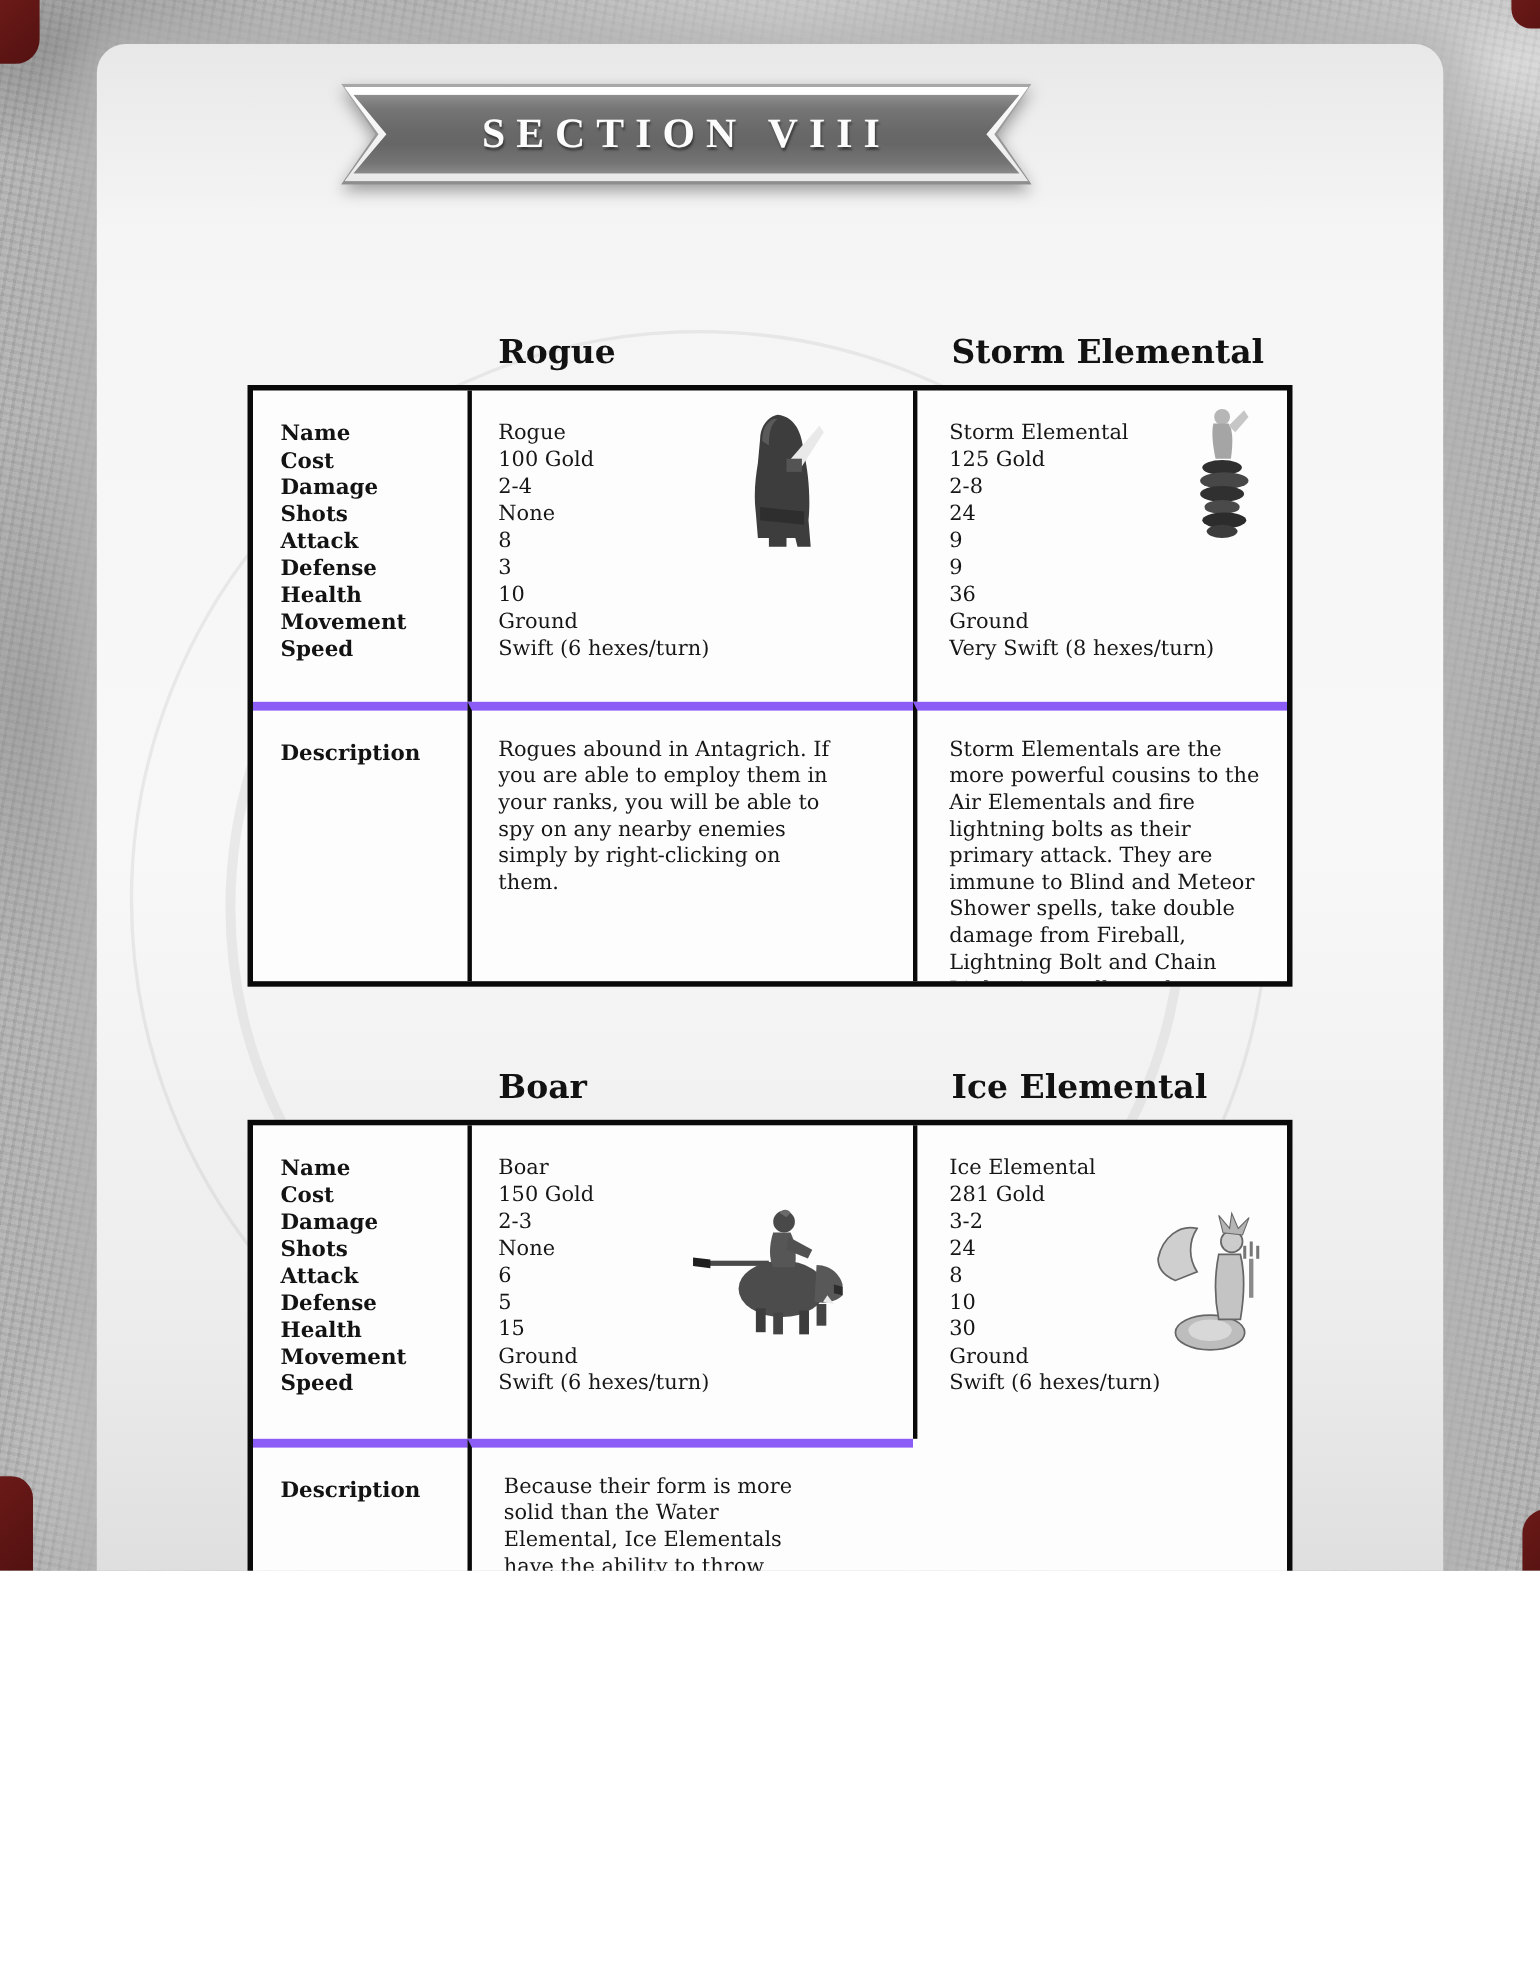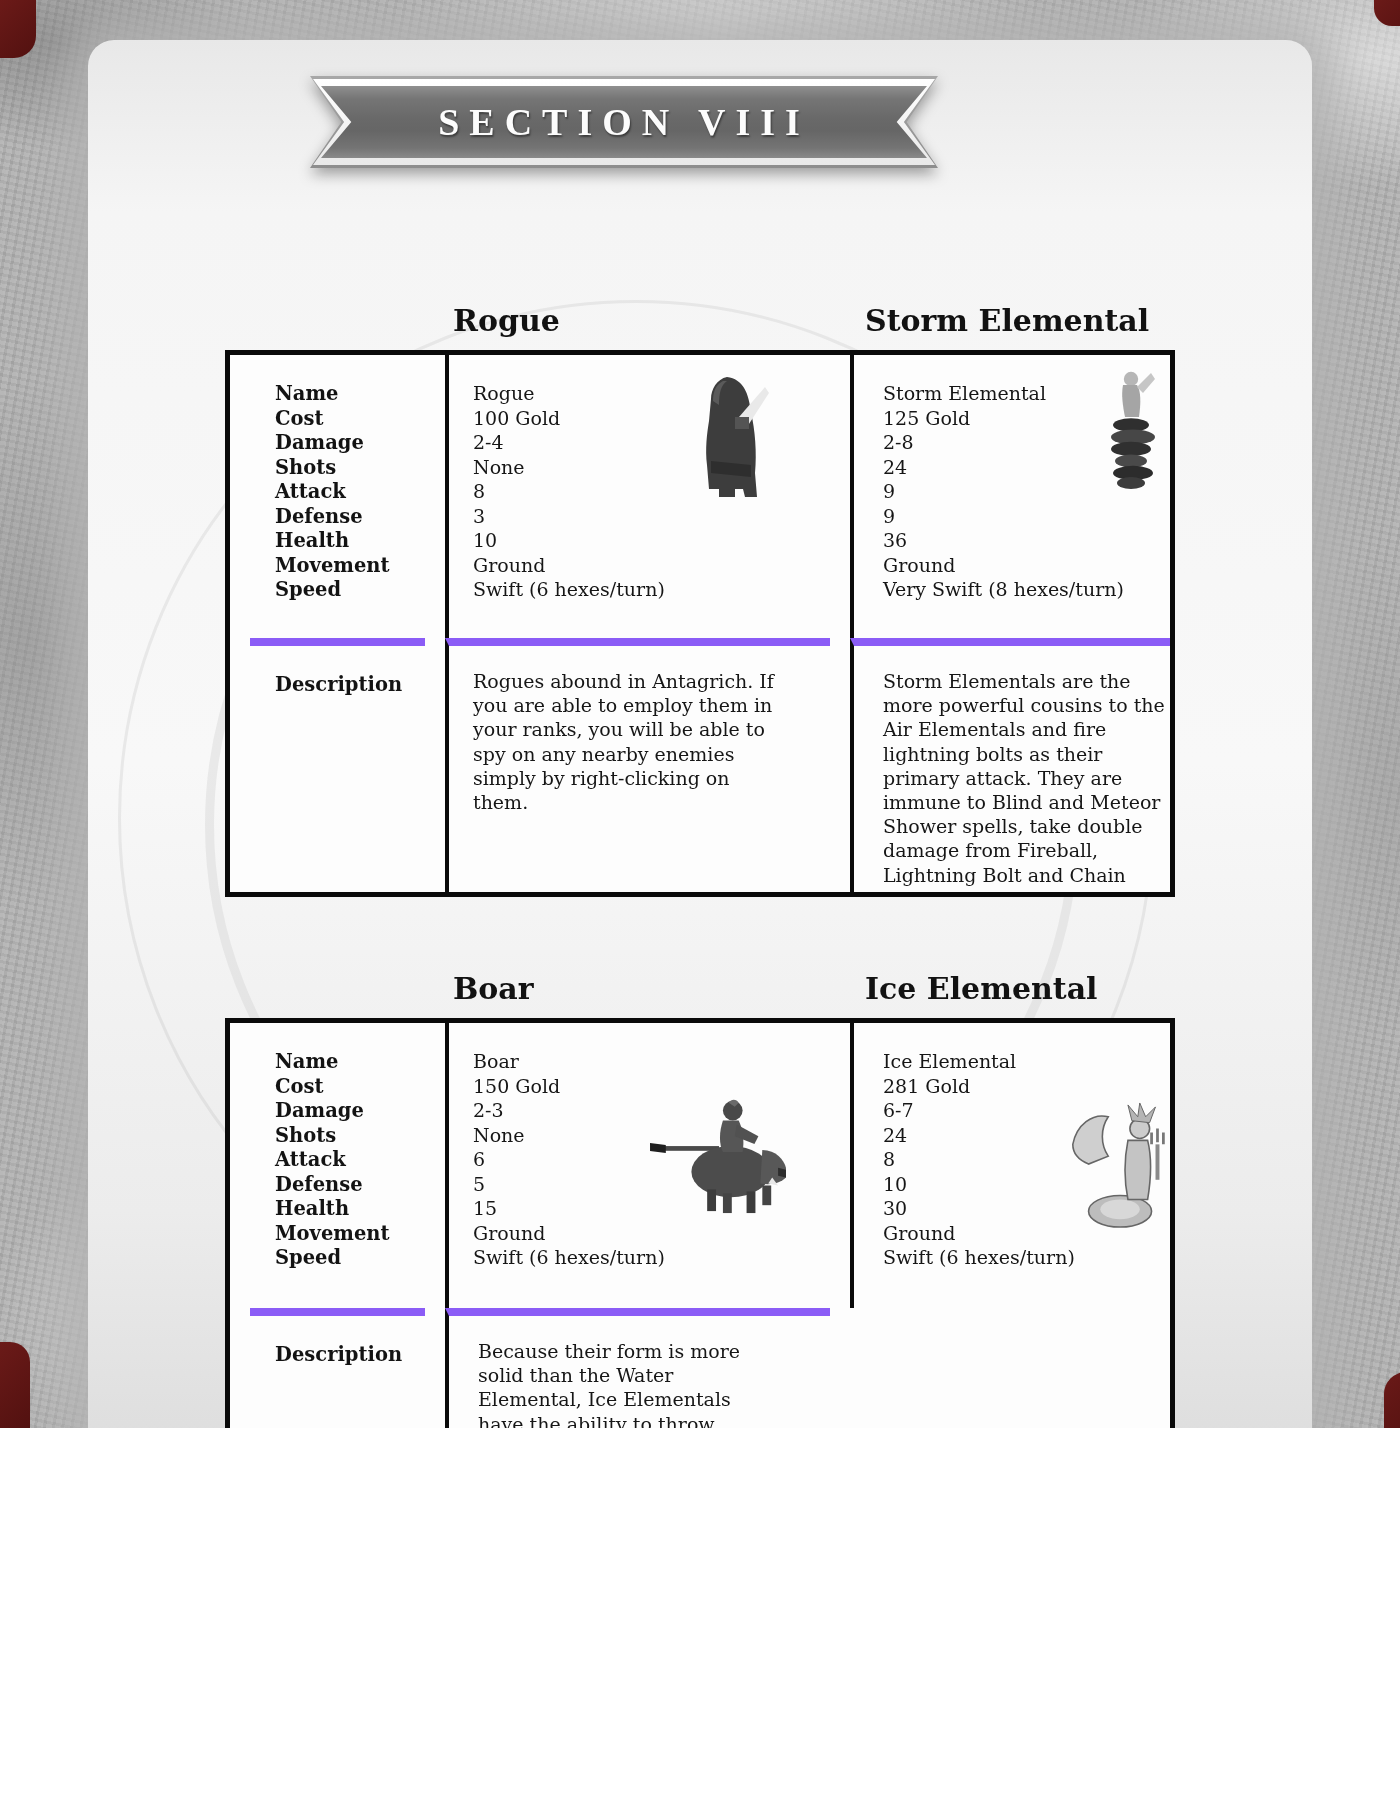--- a/index.html
+++ b/index.html
@@ -52,21 +52,21 @@
   
   .creature-header { position:absolute; margin:0; font:700 30px "DejaVu Serif",serif; color:#121212; }
 
   
   .ctable { position:absolute; left:225px; width:950px; box-sizing:border-box;
             border:5px solid #0a0a0a; background:#fdfdfd;
             display:grid; grid-template-columns:195px 405px 340px; }
   #table1 { top:350px;  height:547px; grid-template-rows:283px 1fr; }
   #table2 { top:1018px; height:580px; grid-template-rows:285px 1fr; }
 
-  .cell { position:relative; box-sizing:border-box; overflow:hidden;margin-left:20px; }
+  .cell { position:relative; box-sizing:border-box; overflow:hidden; }
   .cell.c2, .cell.c3 { border-left:4px solid #0a0a0a; }
   .cell.row2 { border-top:8px solid #8b5cf6; }
 
   .labels-cell { padding:27px 0 0 25px; }
   .vals-cell   { padding:26px 0 0 24px; }
   .cell.c3.vals-cell { padding-left:29px; }
   .desc-cell   { padding:23px 0 0 24px; }
   .cell.c3.desc-cell { padding-left:29px; }
 
   .lab { font:700 19.5px/24.5px "DejaVu Serif",serif; color:#131313; }
@@ -220,21 +220,21 @@
         <path fill="#565656" d="M38 18 C36 24 36 30 38 34 L48 34 C49 28 48 22 46 18 Z"></path>
         <circle cx="43" cy="13" r="5" fill="#494949"></circle>
         <path fill="#6a6a6a" d="M41 9 C42 7 45 7 46 9 L44 11 Z"></path>
         <path fill="#515151" d="M45 20 L56 26 L54 30 L44 26 Z"></path>
       </svg>
     </div>
 
     <div class="cell c3 row1 vals-cell">
       <div class="val">Ice Elemental</div>
       <div class="val">281 Gold</div>
-      <div class="val">6-7</div>
+      <div class="val">3-2</div>
       <div class="val">24</div>
       <div class="val">8</div>
       <div class="val">10</div>
       <div class="val">30</div>
       <div class="val">Ground</div>
       <div class="val">Swift (6 hexes/turn)</div>
       <svg class="sprite sprite-ice" viewBox="0 0 56 66">
         <path fill="#cfcfcf" stroke="#666" stroke-width="0.8" d="M2 22 C4 12 12 6 20 8 C16 14 16 22 20 28 L10 32 C5 30 2 27 2 22 Z"></path>
         <ellipse cx="26" cy="56" rx="16" ry="8" fill="#bdbdbd" stroke="#666" stroke-width="0.8"></ellipse>
         <ellipse cx="26" cy="55" rx="10" ry="5" fill="#d8d8d8"></ellipse>

